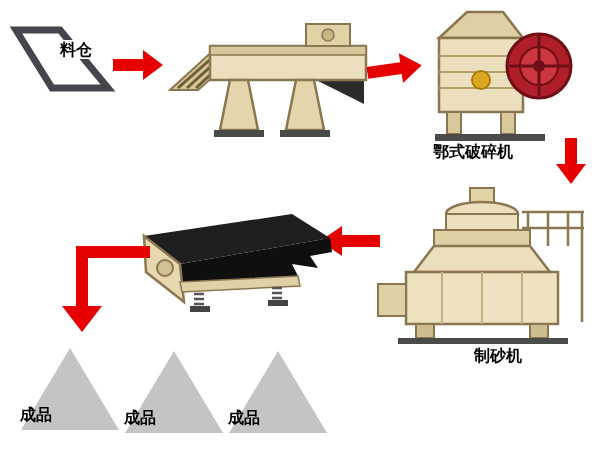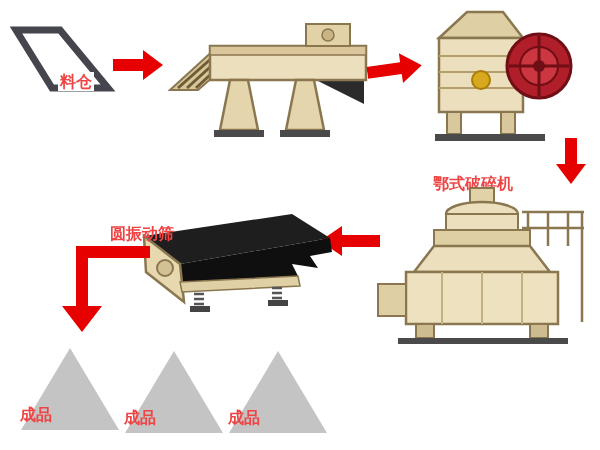--- a/index.html
+++ b/index.html
@@ -7,26 +7,25 @@
     position: relative;
     width: 600px;
     height: 450px;
     background: #ffffff;
     font-family: "Liberation Sans", "DejaVu Sans", sans-serif;
     overflow: hidden;
   }
   .abs { position: absolute; }
   .label {
     position: absolute;
-    color: #ef4444;
+    color: #000000;
     font-size: 16px;
     font-weight: 600;
     line-height: 1.2;
     white-space: nowrap;
-    margin-top: 32px;
   }
   .label-center { text-align: center; }
 
   
   .hopper-svg     { left: 8px;   top: 20px; }
   .label-hopper   { left: 58px;  top: 40px; background: #ffffff; padding: 0 2px; }
 
   .arrow-1        { left: 113px; top: 50px; }
   .feeder-svg     { left: 168px; top: 8px; }
   .label-feeder   { left: 186px; top: 145px; width: 120px; }
@@ -125,37 +124,37 @@
     <polygon points="62,60 158,60 178,86 42,86" fill="#ecdfbd" stroke="#8a7750" stroke-width="2.5"></polygon>
     <rect x="34" y="86" width="152" height="52" fill="#eee1c0" stroke="#8a7750" stroke-width="2.5"></rect>
     <line x1="70" y1="86" x2="70" y2="138" stroke="#c3b183" stroke-width="2"></line>
     <line x1="110" y1="86" x2="110" y2="138" stroke="#c3b183" stroke-width="2"></line>
     <line x1="150" y1="86" x2="150" y2="138" stroke="#c3b183" stroke-width="2"></line>
     <rect x="6" y="98" width="28" height="32" fill="#dfcfa4" stroke="#8a7750" stroke-width="2"></rect>
     <rect x="44" y="138" width="18" height="14" fill="#cdbc90" stroke="#8a7750" stroke-width="2"></rect>
     <rect x="158" y="138" width="18" height="14" fill="#cdbc90" stroke="#8a7750" stroke-width="2"></rect>
     <rect x="26" y="152" width="170" height="6" fill="#4a4a4a"></rect>
   </svg>
+  <span class="label label-center label-sandmaker">制砂机</span>
 
   <svg class="abs arrow-4" width="60" height="30" viewBox="0 0 60 30">
     <polygon points="60,9 22,9 22,0 0,15 22,30 22,21 60,21" fill="#e60000"></polygon>
   </svg>
 
   <svg class="abs screen-svg" width="205" height="112" viewBox="0 0 205 112">
     <polygon points="12,30 160,8 198,32 48,58" fill="#1e1e1e"></polygon>
     <polygon points="48,58 198,32 200,46 178,50 186,62 160,58 166,70 48,76" fill="#0f0f0f"></polygon>
     <polygon points="12,30 48,58 52,96 14,66" fill="#e7d8b0" stroke="#8a7750" stroke-width="2.5"></polygon>
     <circle cx="33" cy="62" r="8" fill="#d4c193" stroke="#8a7750" stroke-width="2"></circle>
     <polygon points="48,76 166,70 168,80 50,86" fill="#e0d0a6" stroke="#8a7750" stroke-width="1.5"></polygon>
     <path d="M62,88 l10,0 m-10,5 l10,0 m-10,5 l10,0" stroke="#555555" stroke-width="2.5" fill="none"></path>
     <path d="M140,82 l10,0 m-10,5 l10,0 m-10,5 l10,0" stroke="#555555" stroke-width="2.5" fill="none"></path>
     <rect x="58" y="100" width="20" height="6" fill="#444444"></rect>
     <rect x="136" y="94" width="20" height="6" fill="#444444"></rect>
   </svg>
-  <span class="label label-center label-screen">圆振动筛</span>
 
   <svg class="abs arrow-5" width="92" height="96" viewBox="0 0 92 96">
     <polygon points="88,6 88,18 26,18 26,66 40,66 20,92 0,66 14,66 14,6" fill="#e60000"></polygon>
   </svg>
 
   <div class="tri tri-1">
     <svg width="100" height="86" viewBox="0 0 100 86">
       <polygon points="50,2 99,84 1,84" fill="#c4c4c4"></polygon>
     </svg>
     <span class="label tri-label">成品</span>

